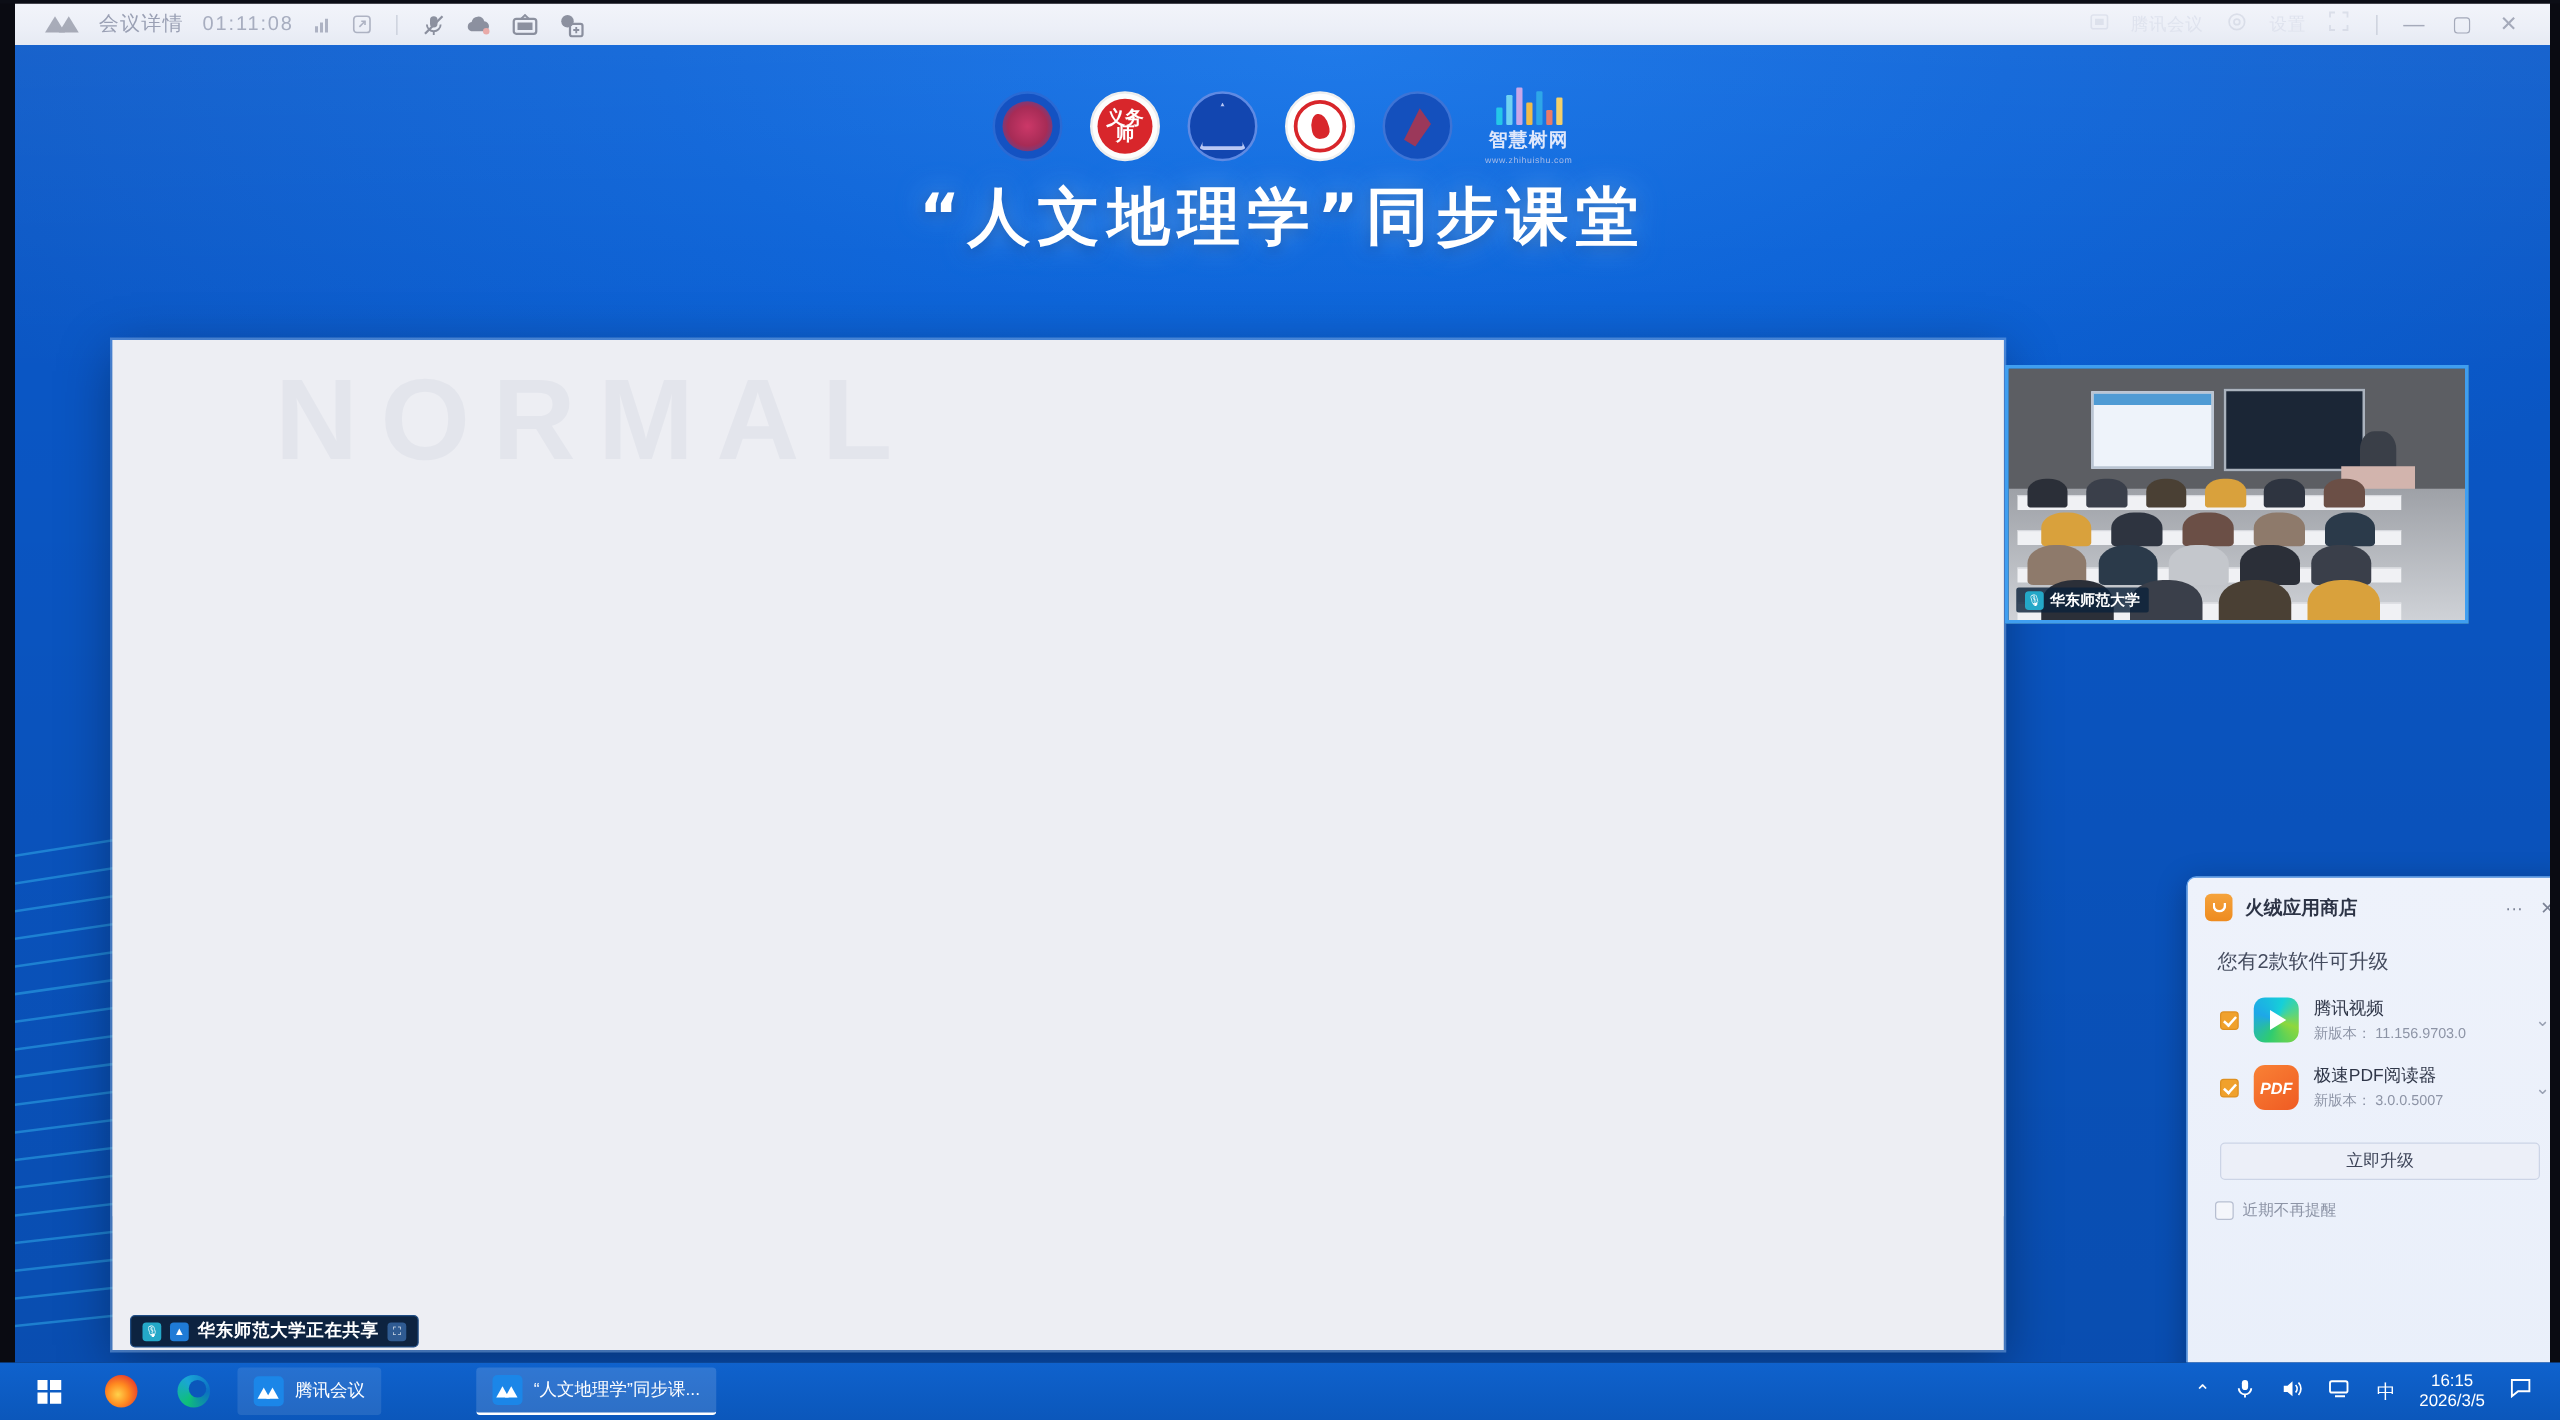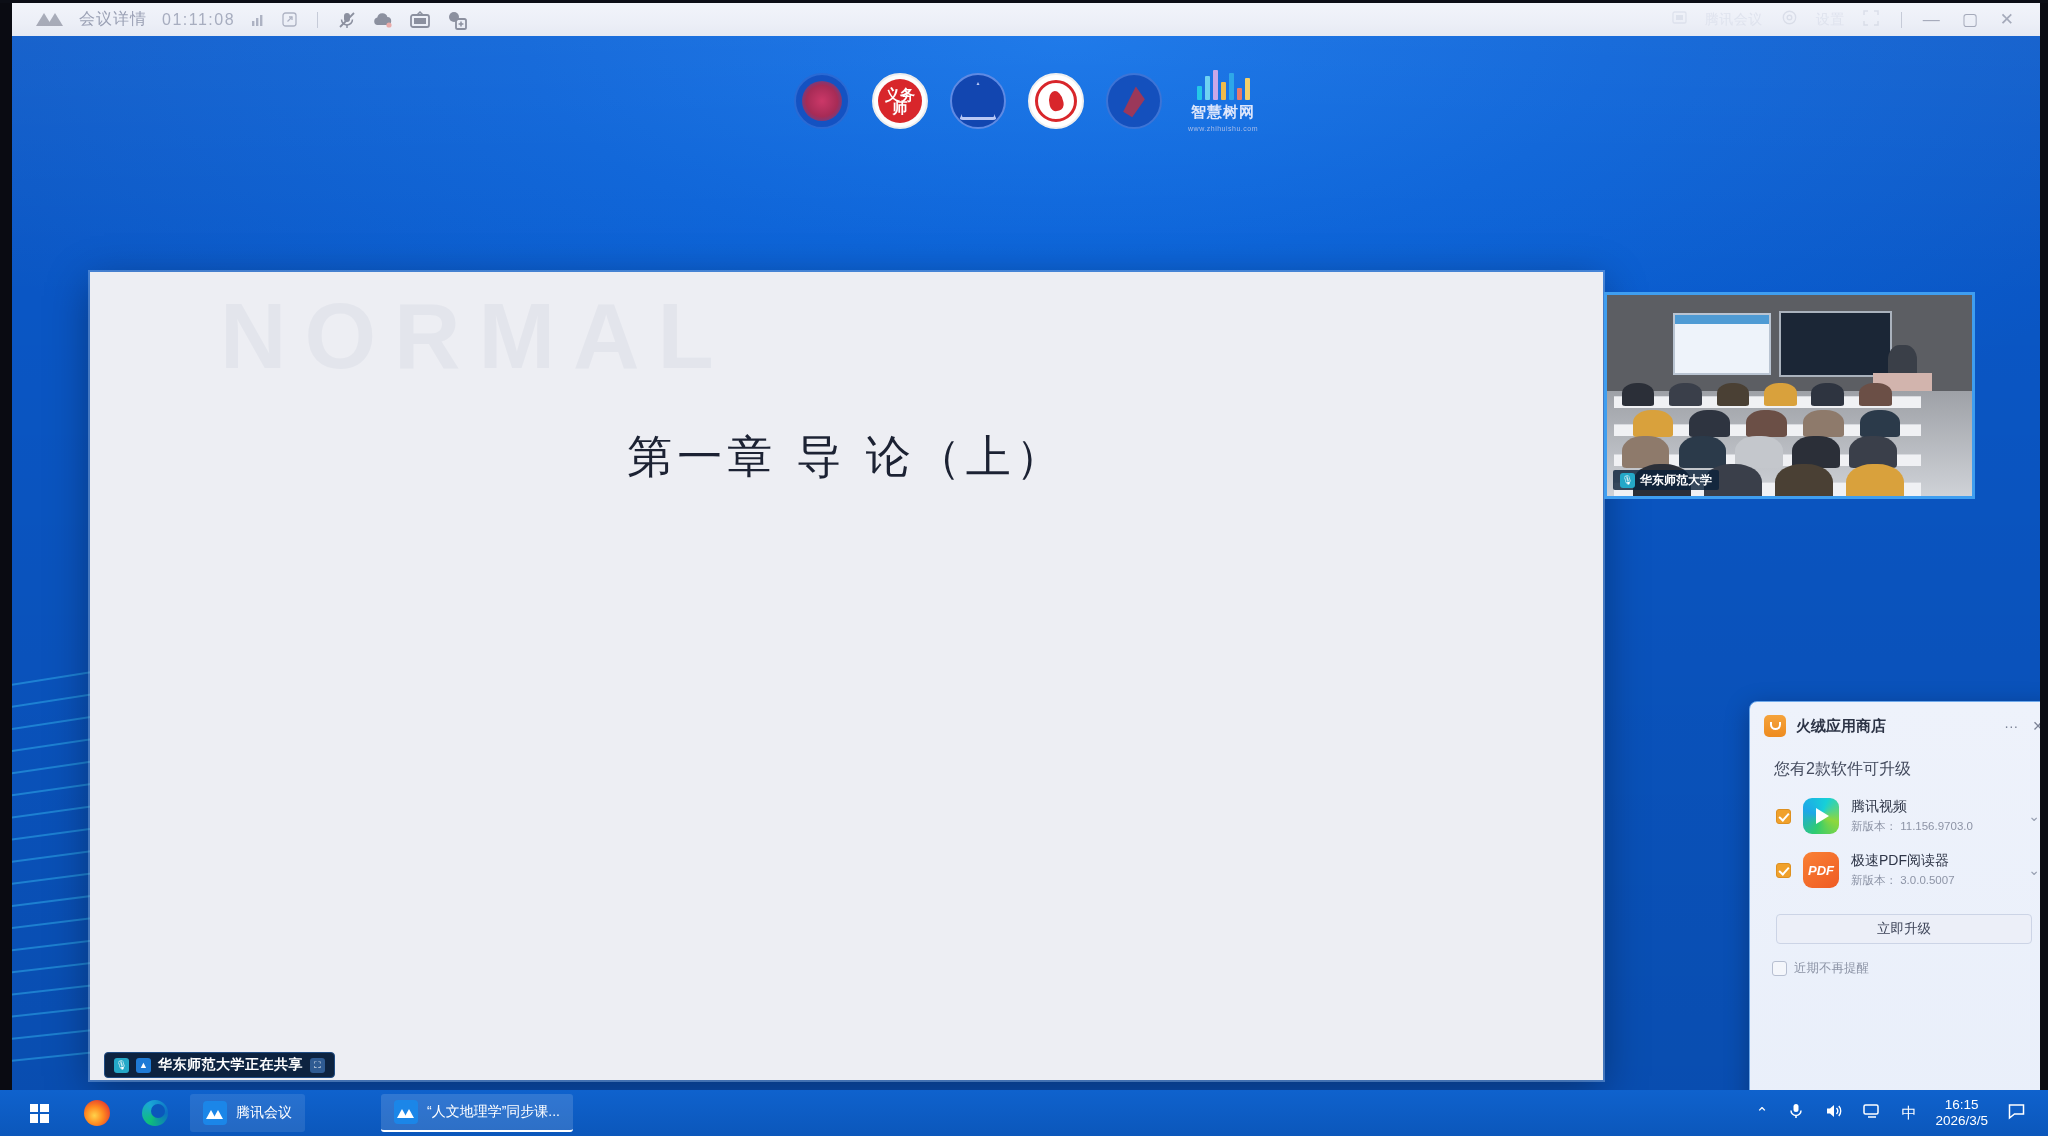--- a/index.html
+++ b/index.html
@@ -401,25 +401,25 @@
             <i style="height:18px;background:#f0bb4a"></i>
           <i style="height:27px;background:#2ea7e8"></i>
             <i style="height:12px;background:#e87a6a"></i>
           <i style="height:22px;background:#f4d06a"></i>
         </span>
         <span class="eqtext">智慧树网</span>
         <span class="eqsub">www.zhihuishu.com</span>
       </span>
     </div>
 
+    <div class="banner-title">“人文地理学”同步课堂</div>
 
     <div class="ppt">
       <div class="ppt-body">
         <div class="ppt-watermark">NORMAL</div>
-        <div class="ppt-line1">第一章  导  论（上）</div>
       </div>
     </div>
 
     <div class="share-badge">
       <span class="mini-ic cyan">🎙</span>
       <span class="mini-ic blue">▲</span>
       <span class="txt">华东师范大学正在共享</span>
       <span class="mini-ic grey">⛶</span>
     </div>
 

